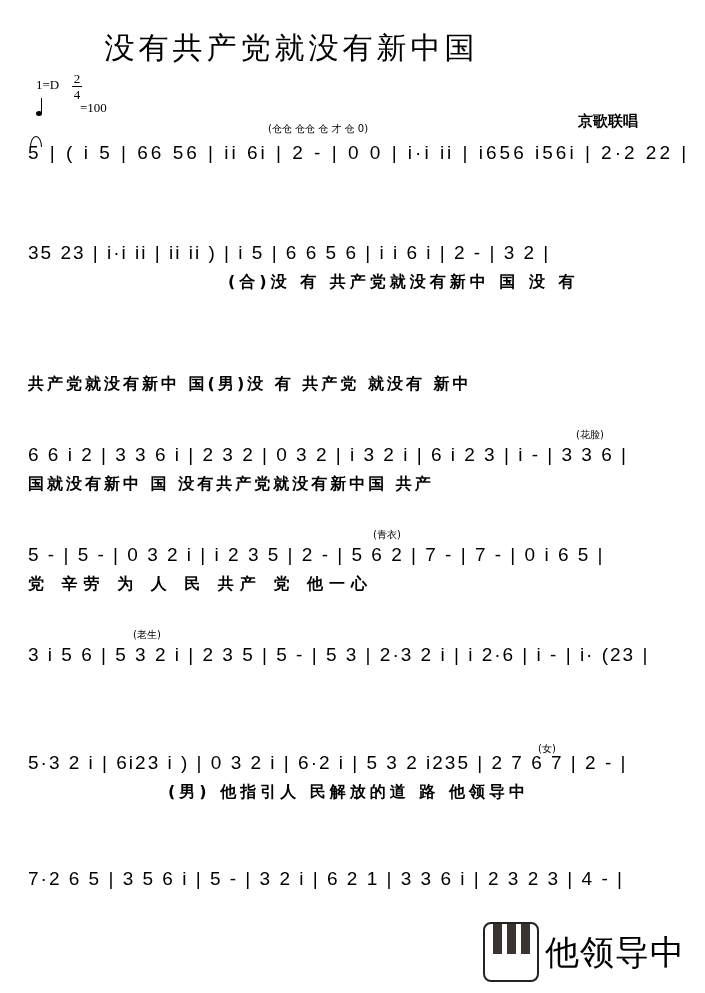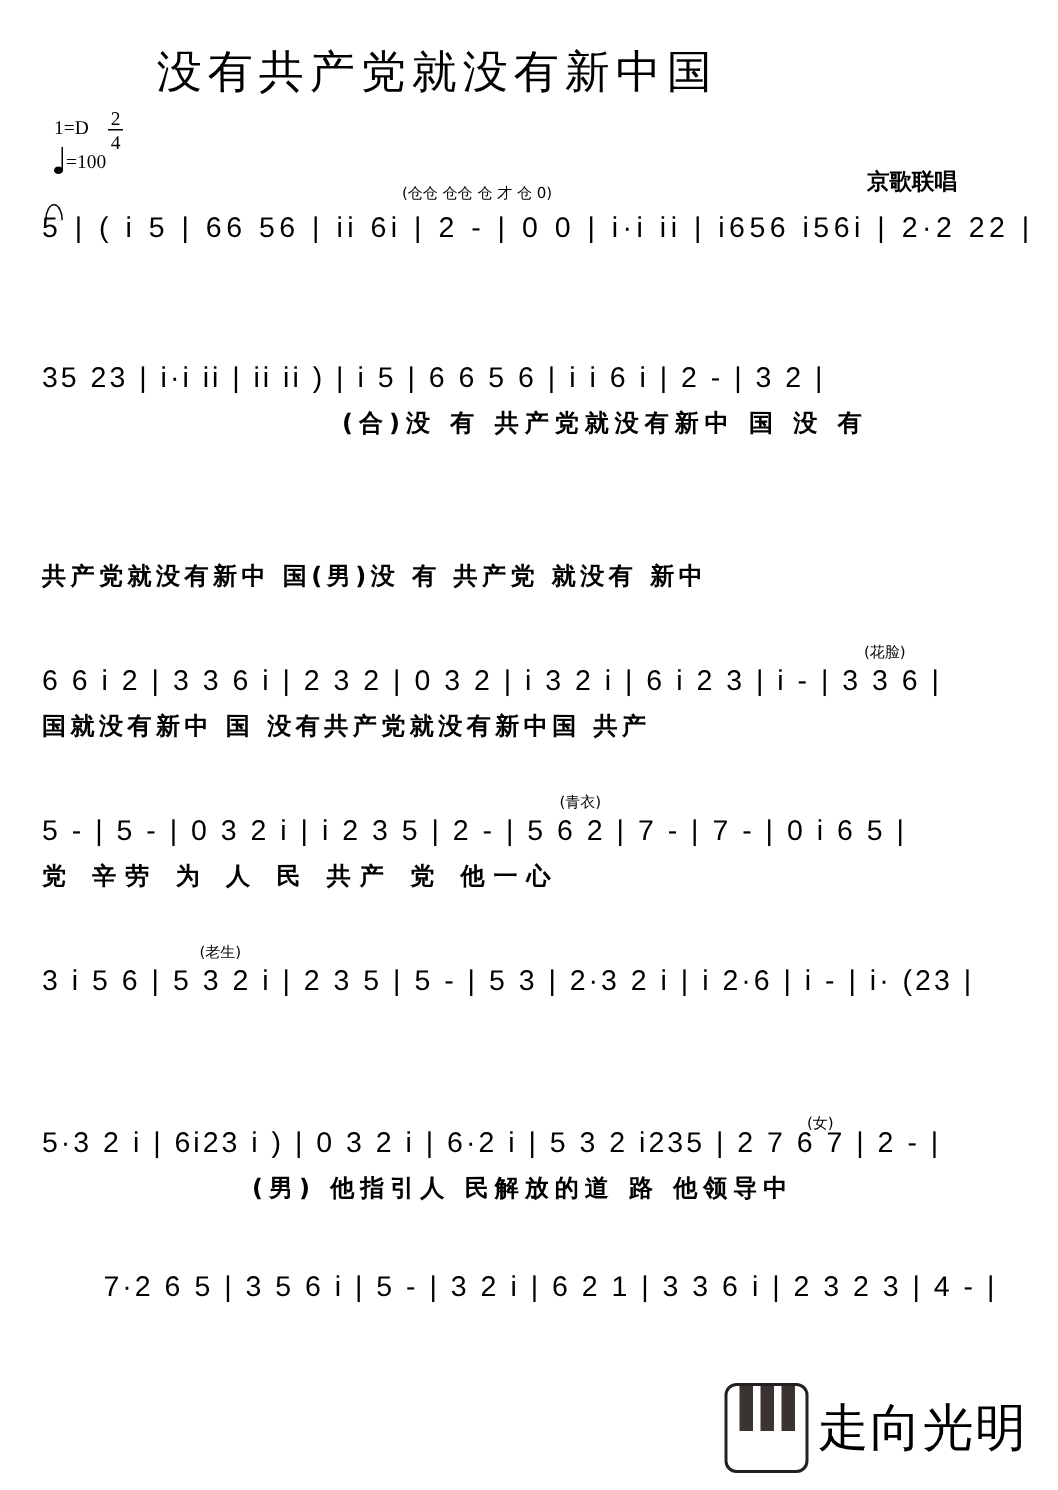--- a/index.html
+++ b/index.html
@@ -1,21 +1,21 @@
 <!DOCTYPE html>
 <html><head>
 <meta charset="utf-8">
 <style>
   html,body{margin:0;padding:0;background:#fff;}
   body{width:705px;height:993px;position:relative;overflow:hidden;font-family:"DejaVu Sans",sans-serif;color:#000;}
   .title{position:absolute;left:0;width:583px;top:28px;text-align:center;font-family:"DejaVu Serif",serif;font-size:30px;letter-spacing:4px;}
   .key{position:absolute;left:36px;top:77px;font-family:"Liberation Serif",serif;font-size:13px;}
   .timesig{position:absolute;left:72px;top:72px;font-family:"Liberation Serif",serif;font-size:13px;line-height:13px;text-align:center;}
   .timesig .bar{display:block;width:10px;border-top:1px solid #000;margin:1px 0;}
-  .tempo{position:absolute;left:36px;top:100px;font-family:"Liberation Serif",serif;font-size:13px;display:flex;align-items:flex-end;}
+  .tempo{position:absolute;left:36px;top:100px;font-family:"Liberation Serif",serif;font-size:13px;display:flex;align-items:flex-end;gap:36px;}
   .note-glyph{display:inline-block;width:6px;height:5px;background:#000;border-radius:50%;position:relative;margin-right:2px;}
   .note-glyph:after{content:"";position:absolute;right:0;bottom:2px;width:1px;height:16px;background:#000;}
   .performer{position:absolute;left:578px;top:92px;font-size:15px;font-weight:bold;margin-top:20px;}
   .line{position:absolute;left:28px;width:660px;height:60px;}
   .notes{position:absolute;top:0;left:0;right:0;height:32px;font-family:"Liberation Sans",sans-serif;font-size:19px;white-space:nowrap;}
   .lyrics{position:absolute;top:34px;left:0;right:0;font-size:16px;font-weight:bold;white-space:nowrap;}
   .ann{position:absolute;font-size:10px;white-space:nowrap;}
   .slur{position:absolute;border:1px solid #000;border-bottom:none;border-radius:50% 50% 0 0 / 100% 100% 0 0;height:10px;}
   .logo{position:absolute;left:483px;top:922px;display:flex;align-items:center;}
   .logo .keys{width:52px;height:56px;border:2px solid #222;border-radius:8px;position:relative;background:#fff;overflow:hidden;}
@@ -73,25 +73,25 @@
   <div class="notes" style="letter-spacing:2px;top:4px;">3 i 5 6 | 5 3 2 i | 2 3 5 | 5 - | 5 3 | 2·3 2 i | i 2·6 | i - | i· (23 |</div>
 </div>
 
 <div class="line" style="top:748px;">
   <div class="ann" style="left:510px;top:-6px;">(女)</div>
   <div class="notes" style="letter-spacing:2px;top:4px;">5·3 2 i | 6i23 i ) | 0 3 2 i | 6·2 i | 5 3 2 i235 | 2 7 6 7 | 2 - |</div>
   <div class="lyrics" style="left:140px;letter-spacing:4px;">(男) 他指引人 民解放的道 路 他领导中</div>
 </div>
 
 <div class="line" style="top:848px;">
-  <div class="notes" style="letter-spacing:2px;top:0;margin-left:41px;">7·2 6 5 | 3 5 6 i | 5 - | 3 2 i | 6 2 1 | 3 3 6 i | 2 3 2 3 | 4 - |</div>
+  <div class="notes" style="letter-spacing:2px;top:20px;">7·2 6 5 | 3 5 6 i | 5 - | 3 2 i | 6 2 1 | 3 3 6 i | 2 3 2 3 | 4 - |</div>
 </div>
 
 <div class="logo">
   <div class="keys">
     <span style="left:8px;"></span>
       <span style="left:22px;"></span>
       <span style="left:36px;"></span>
   </div>
   <div class="txt">
-    <div class="cn">走向光明</div>
+    <div class="cn">他领导中</div>
   </div>
 </div>
 
 </body></html>

